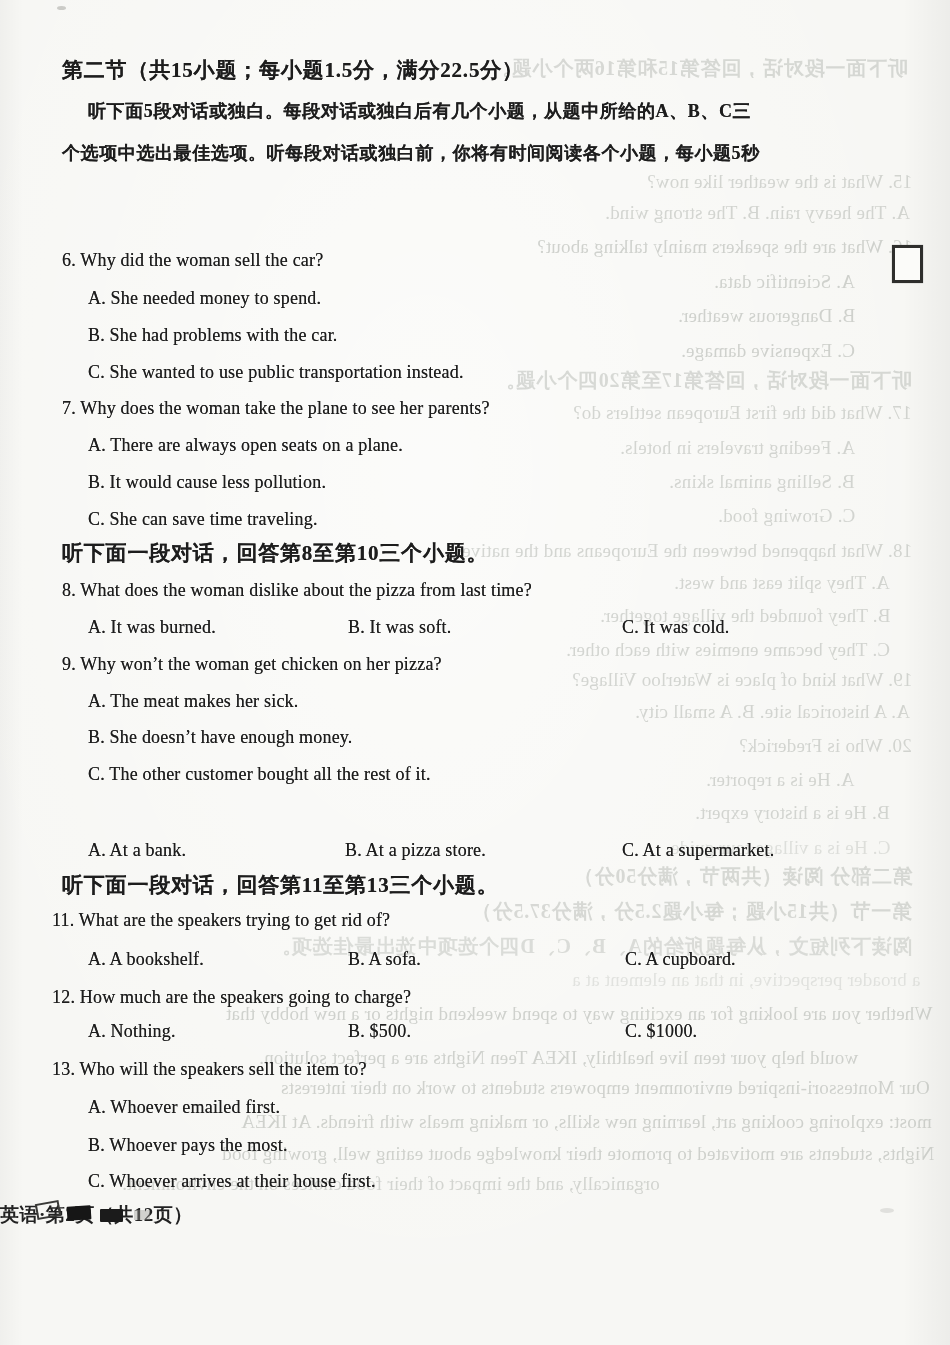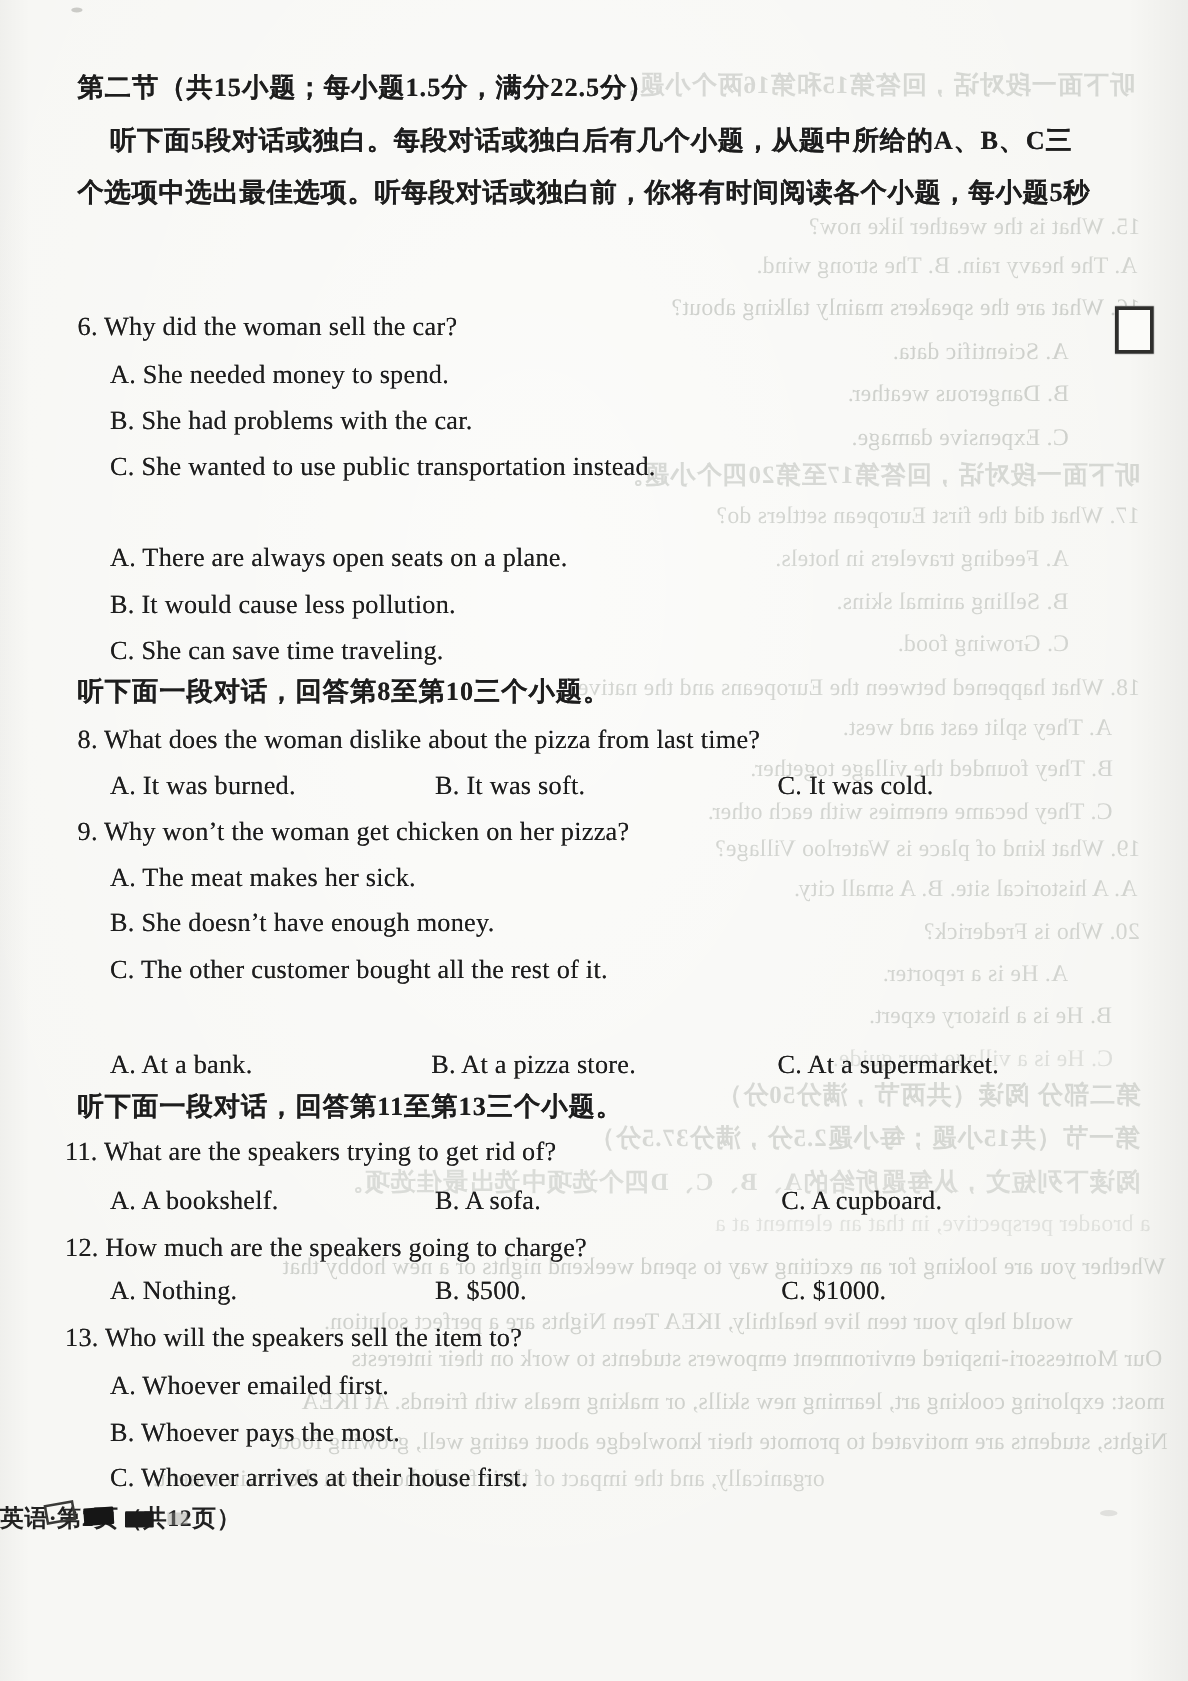--- a/index.html
+++ b/index.html
@@ -11,21 +11,21 @@
     background:
       linear-gradient(90deg, rgba(0,0,0,0.030) 0%, rgba(0,0,0,0) 2.5%, rgba(0,0,0,0) 95%, rgba(0,0,0,0.045) 100%),
       radial-gradient(ellipse at 45% 35%, rgba(255,255,255,0.55), rgba(255,255,255,0) 70%),
       #f7f7f4;
     font-family:"Liberation Serif","DejaVu Serif",serif;
     color:#1d1d1d;
   }
   .ln{
     position:absolute;
     white-space:nowrap;
-    font-size:21px;
+    font-size:18px;
     line-height:1;
     color:#1d1d1d;
     text-shadow:0 0 0.5px rgba(20,20,20,0.75);
     letter-spacing:0.2px;
   }
   .cjk{
     font-weight:700;
     letter-spacing:0.8px;
     font-size:21px;
   }
@@ -120,20 +120,21 @@
 
   <div class="ln instr" style="top:102px;left:88px">听下面5段对话或独白。每段对话或独白后有几个小题，从题中所给的A、B、C三</div>
   <div class="ln instr" style="top:144px;left:62px">个选项中选出最佳选项。听每段对话或独白前，你将有时间阅读各个小题，每小题5秒</div>
 
 
   <div class="ln" style="top:251px;left:62px">6. Why did the woman sell the car?</div>
   <div class="ln" style="top:289px;left:88px">A. She needed money to spend.</div>
   <div class="ln" style="top:326px;left:88px">B. She had problems with the car.</div>
   <div class="ln" style="top:363px;left:88px">C. She wanted to use public transportation instead.</div>
 
+  <div class="ln" style="top:399px;left:62px">7. Why does the woman take the plane to see her parents?</div>
   <div class="ln" style="top:436px;left:88px">A. There are always open seats on a plane.</div>
   <div class="ln" style="top:473px;left:88px">B. It would cause less pollution.</div>
   <div class="ln" style="top:510px;left:88px">C. She can save time traveling.</div>
 
   <div class="ln cjk" style="top:543px;left:62px">听下面一段对话，回答第8至第10三个小题。</div>
 
   <div class="ln" style="top:581px;left:62px">8. What does the woman dislike about the pizza from last time?</div>
   <div class="ln" style="top:618px;left:88px">A. It was burned.</div>
   <div class="ln" style="top:618px;left:348px">B. It was soft.</div>
   <div class="ln" style="top:618px;left:622px">C. It was cold.</div>

